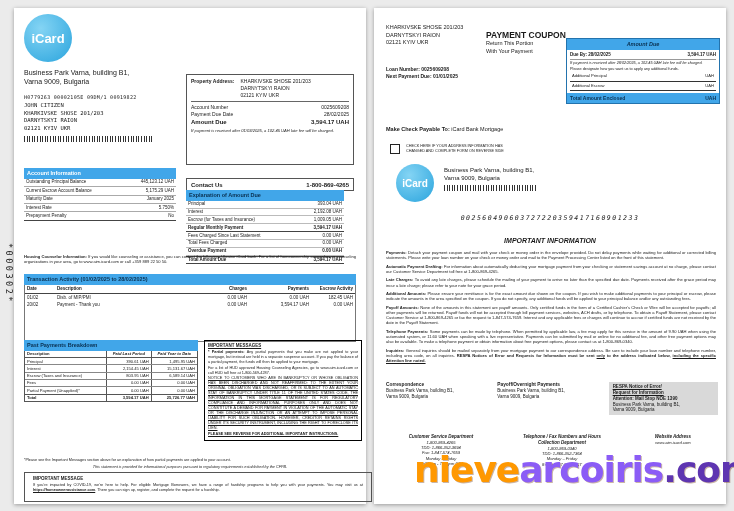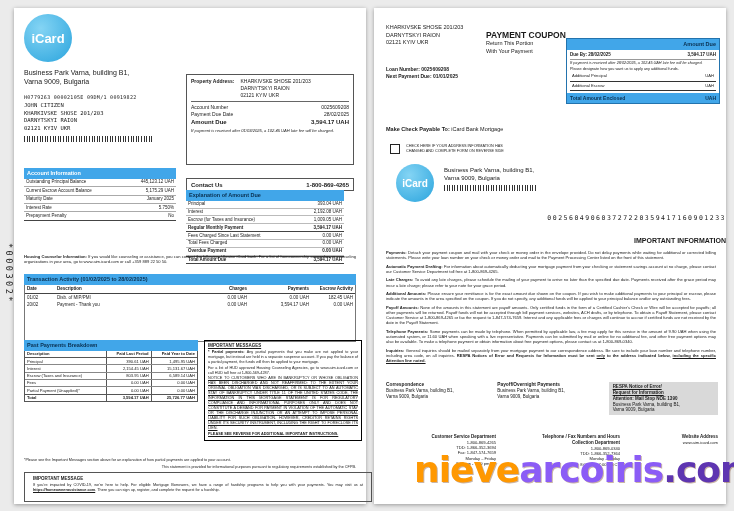--- a/index.html
+++ b/index.html
@@ -4,21 +4,21 @@
 <style>
   html,body{margin:0;padding:0;}
   body{width:734px;height:511px;background:#ebebeb;font-family:"Liberation Sans",sans-serif;position:relative;overflow:hidden;color:#1a1a1a;}
   .page{position:absolute;top:8px;width:352px;height:496px;background:#fff;box-shadow:0 1px 4px rgba(0,0,0,.35);}
   #left-page{left:14px;}
   #right-page{left:374px;}
   .abs{position:absolute;}
   .b{font-weight:bold;}
   .i{font-style:italic;}
   .r{text-align:right;}
-  .c{text-align:right;}
+  .c{text-align:center;font-style:italic;}
   .j{text-align:justify;}
   .t38{font-size:3.8px;line-height:1.3;}
   .t41{font-size:4.1px;line-height:1.3;}
   .t45{font-size:4.5px;line-height:1.3;}
   .t48{font-size:4.8px;line-height:1.35;}
   .t5{font-size:5px;line-height:1.35;}
   .t55{font-size:5.5px;line-height:1.4;}
   .t6{font-size:6px;line-height:1.4;}
   .t7{font-size:7px;line-height:1.35;}
   .t85{font-size:8.5px;line-height:1.2;}

